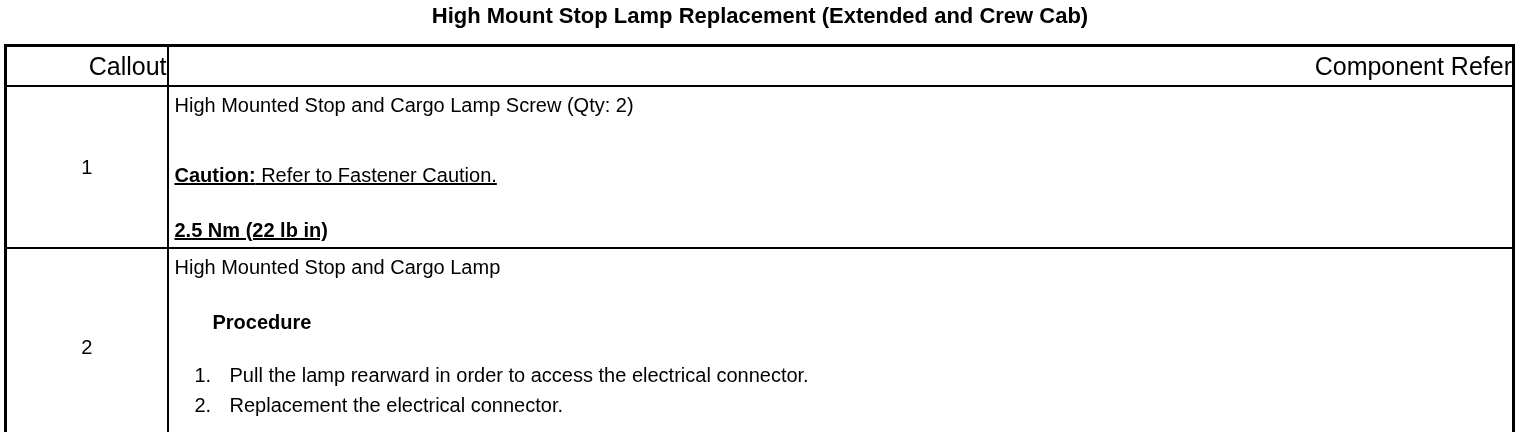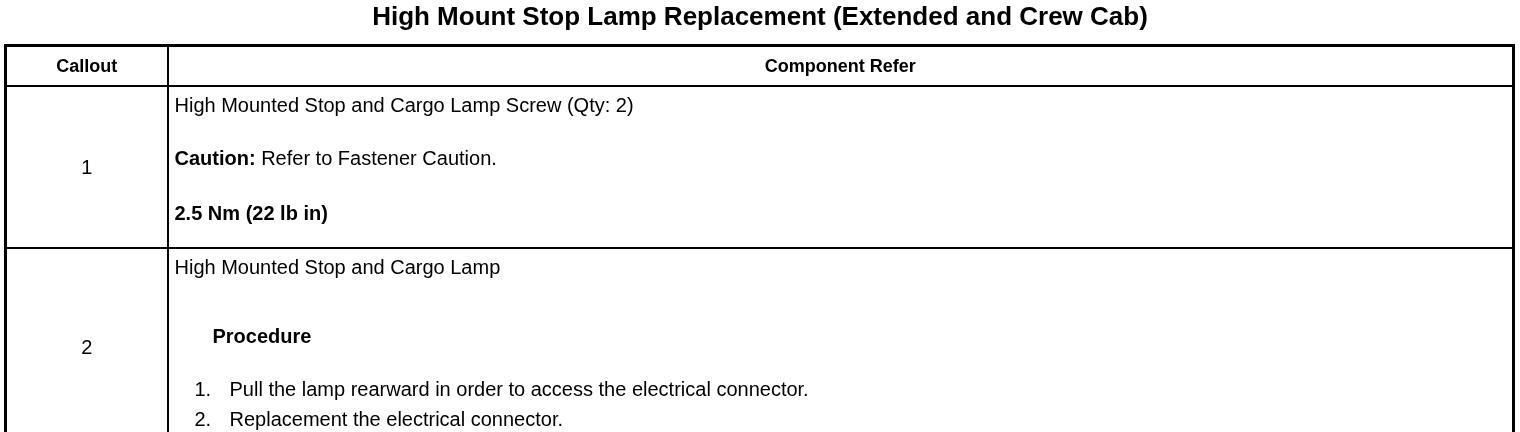--- a/index.html
+++ b/index.html
@@ -10,63 +10,63 @@
     font-family: "Liberation Sans", sans-serif;
   }
   body {
     width: 1520px;
     height: 432px;
     overflow: hidden;
   }
   .doc-title {
     text-align: center;
     font-weight: bold;
-    font-size: 26px;
+    font-size: 22px;
     line-height: 26px;
     margin-top: 3px;
   }
   table.callout-table {
     border-collapse: collapse;
     table-layout: fixed;
     width: 1511px;
     margin: 15px 0 0 4px;
     border: 3px solid #000000;
   }
   .callout-table th,
   .callout-table td {
     border: 2px solid #000000;
     font-size: 20px;
   }
   .callout-table col.col-callout { width: 162px; }
   .callout-table th {
     height: 38px;
-    font-size: 18px;
-    font-weight: bold;
-    text-align: center;
+    font-size: 25px;
+    font-weight: normal;
+    text-align: right;
     vertical-align: middle;
     padding: 0;
   }
   td.callout-cell {
     text-align: center;
     vertical-align: middle;
     padding: 0;
   }
   td.component-cell {
     vertical-align: top;
     padding: 6px 24px 4px 6px;
     line-height: 24px;
   }
   tr.row-1 td { height: 150px; }
   tr.row-2 td { height: 186px; }
   .para { margin: 0; }
-  .r1-caution { margin-top: 29px; }
-  .r1-torque  { margin-top: 31px; font-weight: bold; }
+  .r1-caution { margin-top: 46px; text-decoration: underline; }
+  .r1-torque  { margin-top: 31px; font-weight: bold; text-decoration: underline; }
   .bold-label { font-weight: bold; }
   .r2-procedure {
-    margin-top: 45px;
+    margin-top: 31px;
     margin-left: 38px;
     font-weight: bold;
   }
   .steps { margin-top: 26px; }
   .step {
     display: flex;
     margin-left: 20px;
     line-height: 30px;
   }
   .step-num {

